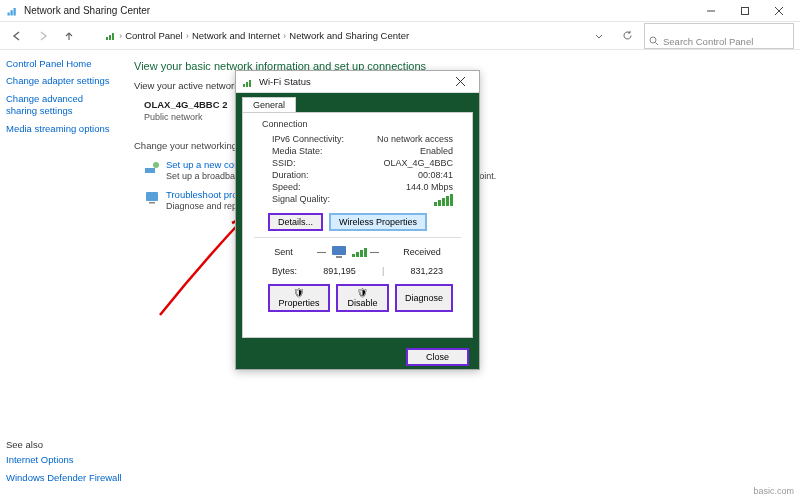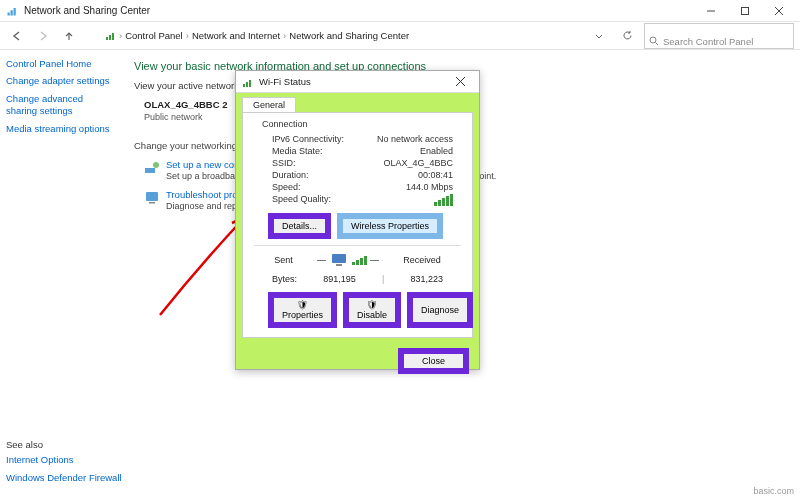--- a/index.html
+++ b/index.html
@@ -39,37 +39,37 @@
   .taskrow .tlink { color:#0066cc; font-size:9.5px; }
   .taskrow .tdesc { color:#444; font-size:9px; margin-top:1px; }
 
   
   .arrow { position:absolute; left:150px; top:205px; pointer-events:none; }
 
   
   .wm { position:absolute; right:6px; bottom:4px; font-size:9px; color:#999; }
 
   
-  .dialog { position:absolute; left:235px; top:70px; width:245px; height:300px; background:#bef264; border:1px solid #aaa; box-shadow:0 2px 8px rgba(0,0,0,.25); font-size:9px; }
+  .dialog { position:absolute; left:235px; top:70px; width:245px; height:300px; background:#14532d; border:1px solid #aaa; box-shadow:0 2px 8px rgba(0,0,0,.25); font-size:9px; }
   .dlg-title { height:22px; background:#fff; border-bottom:1px solid #ddd; display:flex; align-items:center; padding:0 6px; }
   .dlg-title .dico { width:12px; height:12px; margin-right:5px; }
   .dlg-title .dtxt { flex:1; font-size:9.5px; }
   .dlg-close { width:26px; height:18px; display:flex; align-items:center; justify-content:center; }
   .tabs { display:flex; padding:4px 6px 0 6px; }
   .tab { padding:2px 10px; border:1px solid #ccc; border-bottom:none; background:#fff; font-size:9px; }
   .dlg-body { border:1px solid #ccc; margin:0 6px 6px 6px; padding:6px 19px; height:calc(100% - 72px); background:#fff; }
   .group-label { font-size:9px; color:#333; margin-bottom:4px; }
   .kv { display:flex; justify-content:space-between; font-size:9px; color:#333; padding:1px 0 1px 10px; }
   .kv .k { color:#333; }
   .kv .v { color:#333; }
   .sigbars { display:inline-flex; align-items:flex-end; gap:1px; }
   .sigbars span { width:3px; background:#ccc; }
   .sigbars span.on { background:#3c9b3c; }
   .btnrow { display:flex; gap:6px; margin:6px 0 6px 6px; }
-  .dbtn { border:6px solid #6d28d9; background:#f0f0f0; padding:2px 8px; font-size:9px; cursor:pointer; }
+  .dbtn { border:2px solid #6d28d9; background:#f0f0f0; padding:2px 8px; font-size:9px; cursor:pointer; }
   .dbtn.hl { background:#d6ecff; border-color:#7db7e8; }
   .section-divider { border-top:1px solid #ddd; margin:6px -8px; }
   .activity-hdr { font-size:9px; color:#333; margin-left:-2px; }
   .activity { display:flex; justify-content:space-around; align-items:center; margin:4px 0; }
   .activity .lbl { font-size:9px; }
   .pcicon { display:flex; align-items:center; gap:3px; }
   .datarow { display:flex; justify-content:space-between; font-size:9px; padding:2px 10px; align-items:center; }
   .datarow .mid-sep { color:#aaa; }
   .dlg-footer { display:flex; justify-content:flex-end; padding:4px 10px; }
   .dlg-footer .dbtn { padding:2px 18px; }
@@ -238,21 +238,21 @@
       </div>
     <div class="kv">
         <span class="k">Duration:</span>
         <span class="v">00:08:41</span>
       </div>
     <div class="kv">
         <span class="k">Speed:</span>
         <span class="v">144.0 Mbps</span>
       </div>
     <div class="kv">
-        <span class="k">Speed Quality:</span>
+        <span class="k">Signal Quality:</span>
       <span class="sigbars">
         <span class="on" style="height:4px"></span>
           <span class="on" style="height:6px"></span>
           <span class="on" style="height:8px"></span>
           <span class="on" style="height:10px"></span>
           <span class="on" style="height:12px"></span>
       </span>
     </div>
     <div class="btnrow">
       <button class="dbtn">Details...</button>

